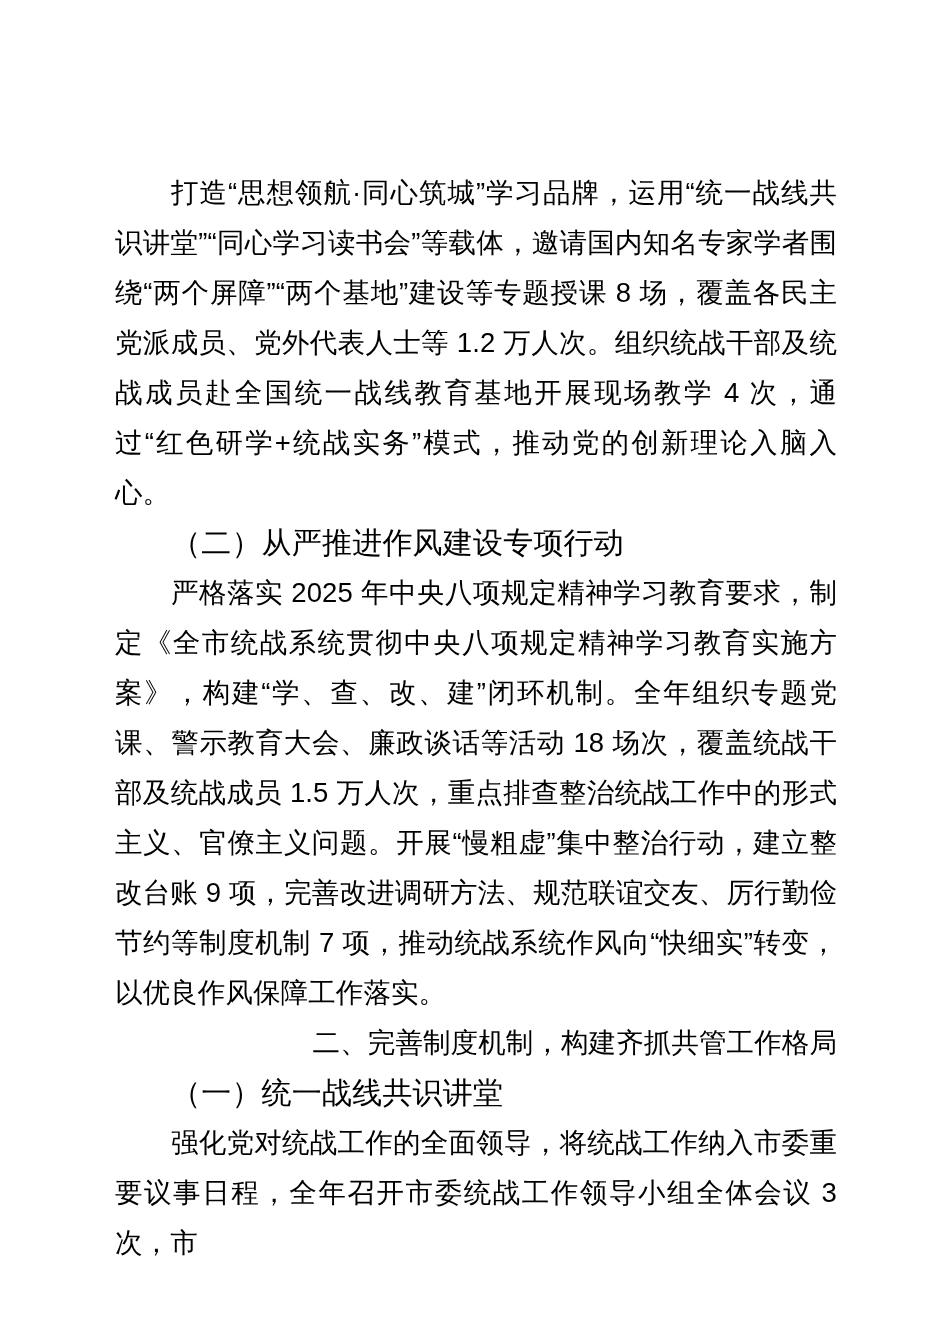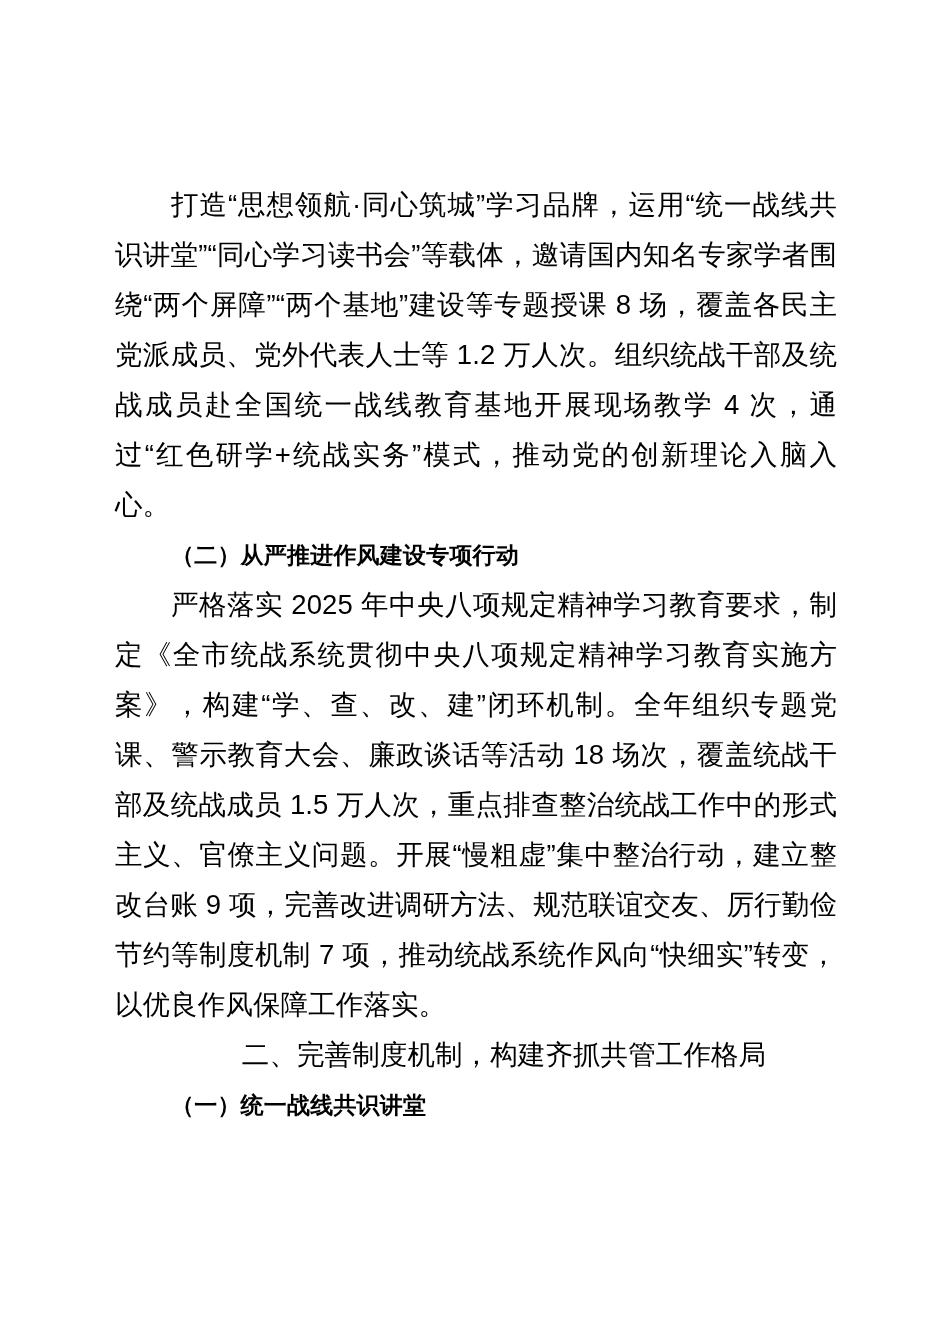--- a/index.html
+++ b/index.html
@@ -15,64 +15,65 @@
     position: relative;
     width: 950px;
     height: 1344px;
     background: #ffffff;
     overflow: hidden;
     box-sizing: border-box;
   }
   #content {
     position: absolute;
     left: 115px;
-    top: 180px;
+    top: 168px;
     width: 722px;
   }
   .para {
     font-size: 27.5px;
     line-height: 50px;
     text-align: justify;
     text-justify: inter-ideograph;
     text-indent: 56px;
     margin: 0;
     font-weight: 400;
     letter-spacing: 0.1px;
     word-break: break-all;
   }
   .heading-bold {
-    font-size: 23px;
+    font-size: 30px;
     line-height: 50px;
-    font-weight: 700;
+    font-weight: 400;
     text-indent: 56px;
     margin: 0;
     text-align: left;
     letter-spacing: 0.2px;
   }
   .heading-plain {
     font-size: 27.5px;
     line-height: 50px;
     font-weight: 400;
     text-indent: 56px;
     margin: 0;
-    text-align: center;
+    text-align: right;
     letter-spacing: 0.1px;
   }
 </style>
 </head>
 <body>
 
 <div id="page">
   <div id="content">
 
     <p class="para">打造“思想领航·同心筑城”学习品牌，运用“统一战线共识讲堂”“同心学习读书会”等载体，邀请国内知名专家学者围绕“两个屏障”“两个基地”建设等专题授课 8 场，覆盖各民主党派成员、党外代表人士等 1.2 万人次。组织统战干部及统战成员赴全国统一战线教育基地开展现场教学 4 次，通过“红色研学+统战实务”模式，推动党的创新理论入脑入心。</p>
 
     <h3 class="heading-bold">（二）从严推进作风建设专项行动</h3>
 
     <p class="para">严格落实 2025 年中央八项规定精神学习教育要求，制定《全市统战系统贯彻中央八项规定精神学习教育实施方案》，构建“学、查、改、建”闭环机制。全年组织专题党课、警示教育大会、廉政谈话等活动 18 场次，覆盖统战干部及统战成员 1.5 万人次，重点排查整治统战工作中的形式主义、官僚主义问题。开展“慢粗虚”集中整治行动，建立整改台账 9 项，完善改进调研方法、规范联谊交友、厉行勤俭节约等制度机制 7 项，推动统战系统作风向“快细实”转变，以优良作风保障工作落实。</p>
 
     <h2 class="heading-plain">二、完善制度机制，构建齐抓共管工作格局</h2>
 
     <h3 class="heading-bold">（一）统一战线共识讲堂</h3>
 
+    <p class="para">强化党对统战工作的全面领导，将统战工作纳入市委重要议事日程，全年召开市委统战工作领导小组全体会议 3 次，市</p>
 
   </div>
 </div>
 
 </body></html>

